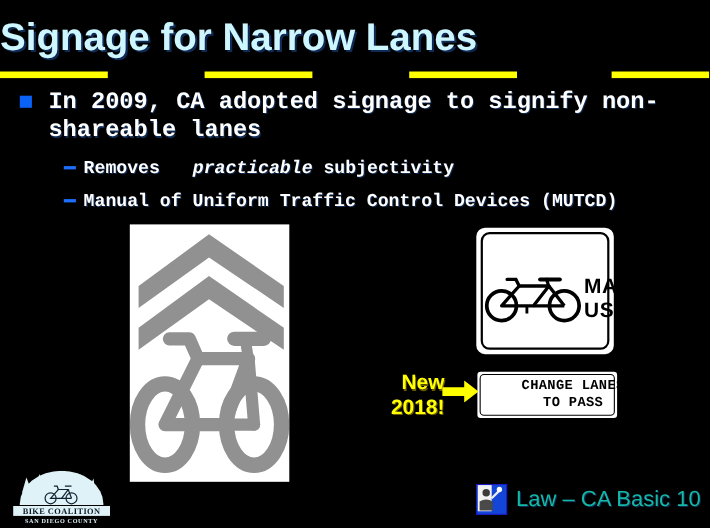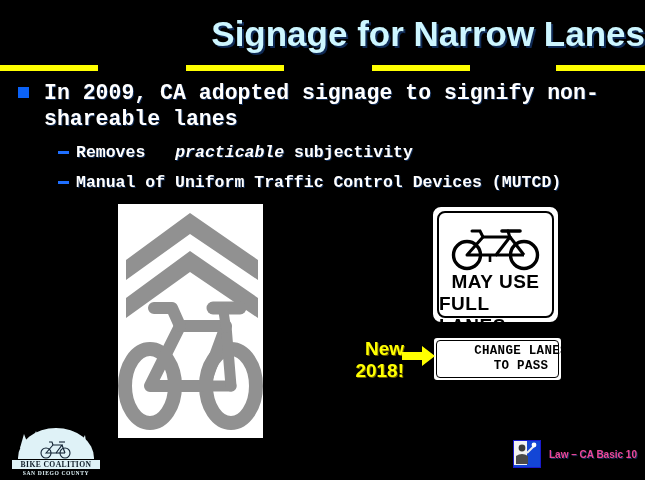--- a/index.html
+++ b/index.html
@@ -15,21 +15,21 @@
     overflow: hidden;
     font-family: "Liberation Sans", sans-serif;
   }
 
   
   #title {
     position: absolute;
     left: 0;
     top: 14px;
     width: 645px;
-    text-align: right;
+    text-align: left;
     font-size: 35px;
     font-weight: bold;
     color: #cdf6ff;
     letter-spacing: 0px;
     text-shadow: 2px 2px 0 #0f2a55;
     white-space: nowrap;
   }
 
   
   #rule {
@@ -115,21 +115,21 @@
     box-sizing: border-box;
     padding: 4px;
   }
   #mayuse .inner {
     width: 100%;
     height: 100%;
     border: 2px solid #000000;
     border-radius: 8px;
     box-sizing: border-box;
     display: flex;
-    flex-direction: column;
+    flex-direction: row;
     align-items: center;
     justify-content: flex-start;
     padding-top: 14px;
   }
   #mayuse .bikewrap { height: 47px; display:flex; align-items:center; }
   #mayuse .ln {
     color: #000000;
     font-family: "Liberation Sans", sans-serif;
     font-weight: bold;
     font-size: 19px;
@@ -219,23 +219,23 @@
   #footer .ficon {
     width: 26px;
     height: 26px;
     border: 1px solid #1a1acc;
     background: #1346d6;
     position: relative;
     overflow: hidden;
     flex: none;
   }
   #footer .ftext {
-    color: #ec4899;
-    font-size: 10px;
-    font-weight: bold;
+    color: #14b8a6;
+    font-size: 20px;
+    font-weight: normal;
     white-space: nowrap;
     text-shadow: 1px 1px 0 #102a52;
   }
 </style>
 </head>
 <body>
 
 <div id="slide">
 
   <div id="title">Signage for Narrow Lanes</div>

